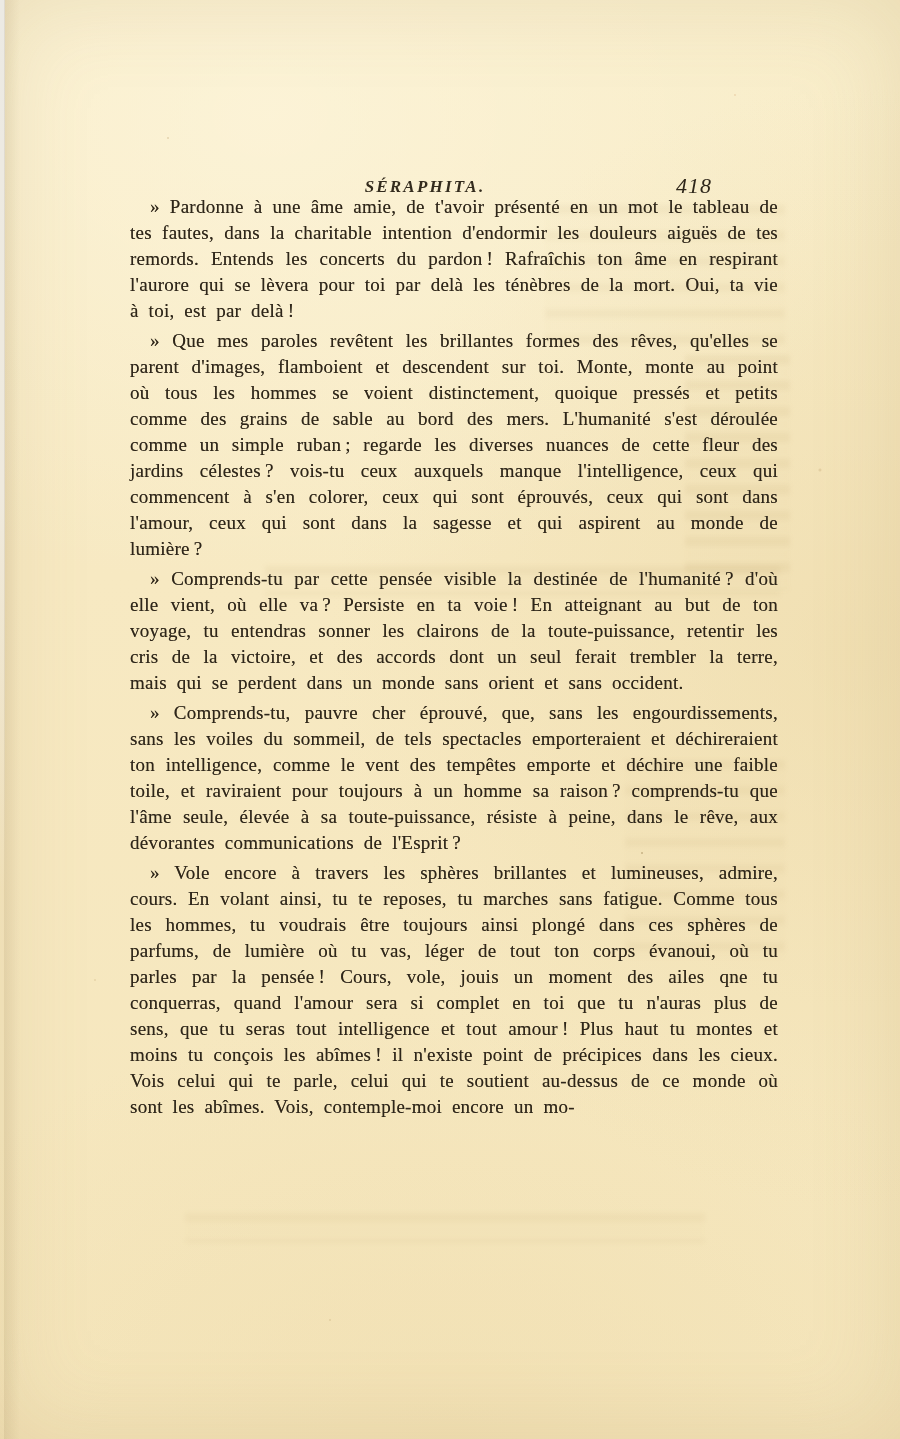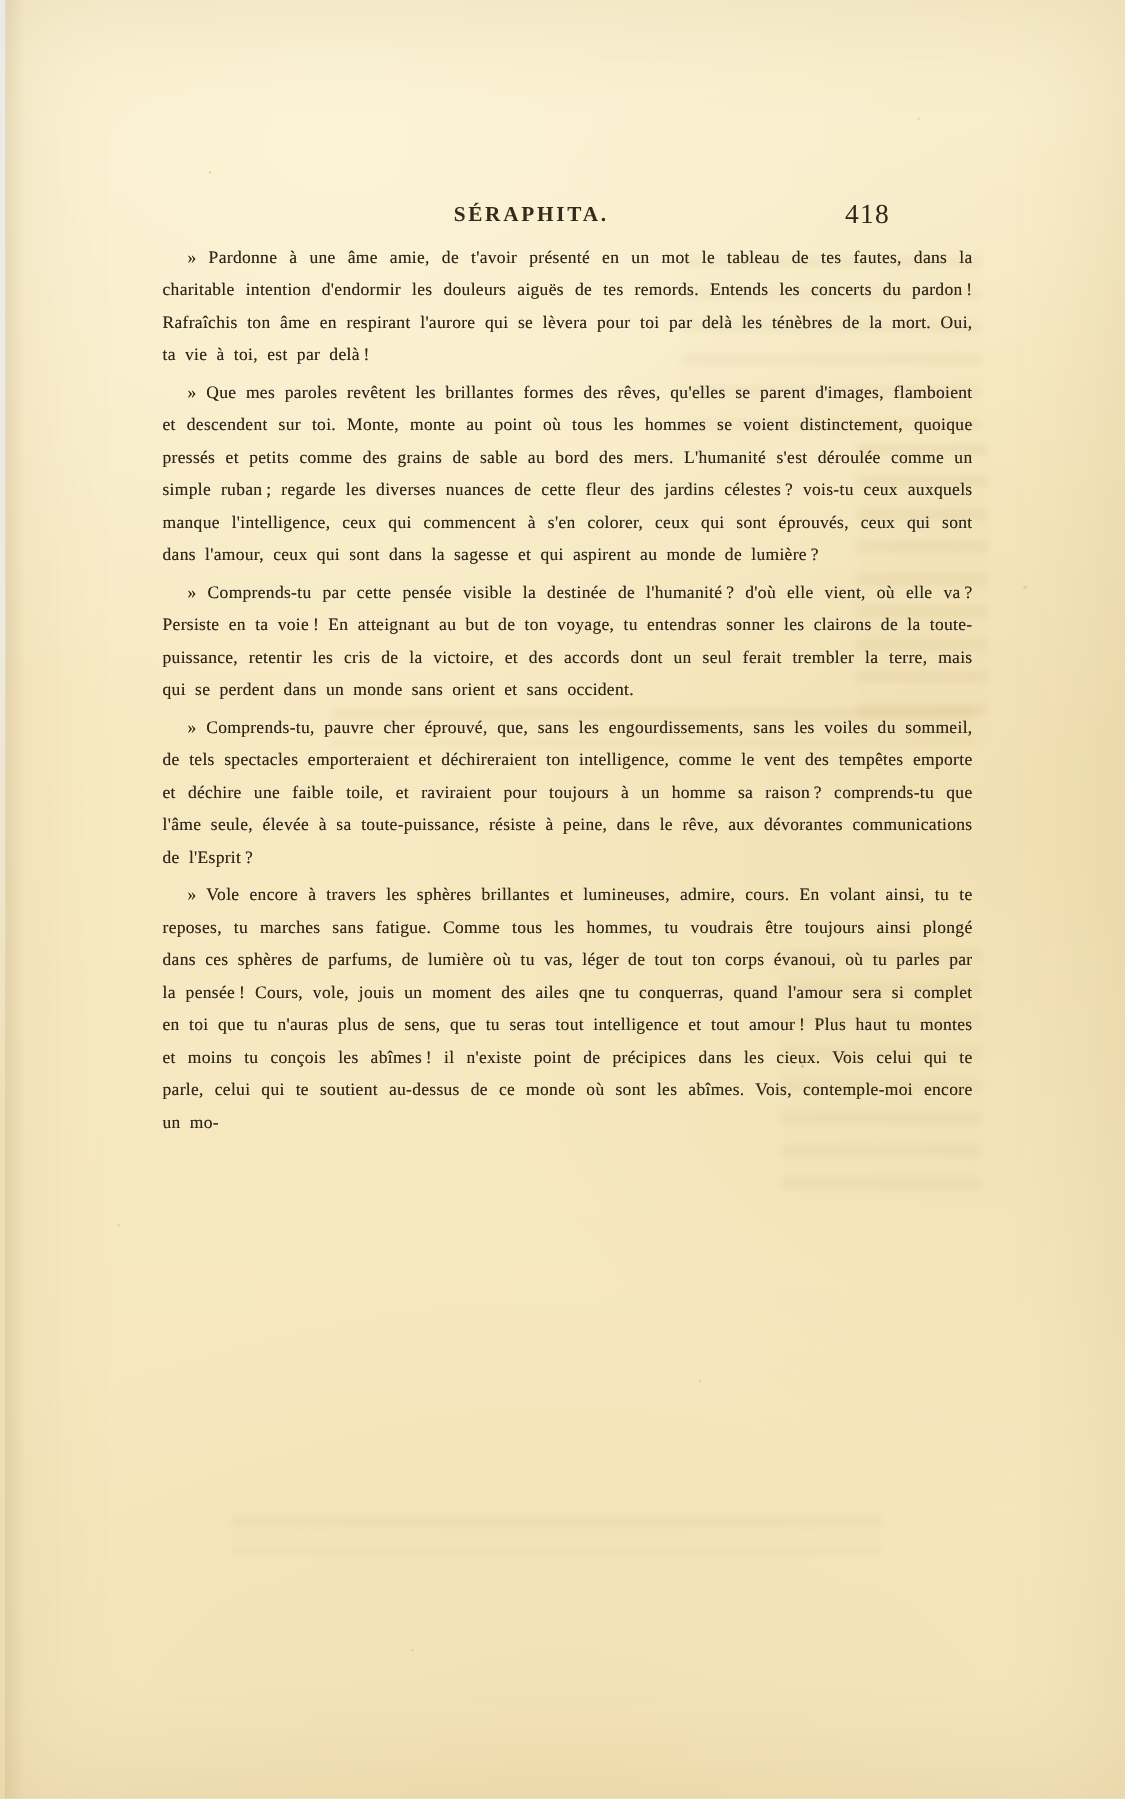--- a/index.html
+++ b/index.html
@@ -65,22 +65,22 @@
   }
   .ghost-a { left: 545px; top: 205px;  width: 240px; height: 140px; }
   .ghost-b { left: 685px; top: 355px;  width: 105px; height: 235px; opacity:.65; }
   .ghost-c { left: 265px; top: 566px;  width: 515px; height: 30px;  }
   .ghost-d { left: 625px; top: 760px;  width: 160px; height: 200px; }
   .ghost-e { left: 185px; top: 1213px; width: 520px; height: 30px;  opacity:.45; }
 
   
   .header {
     position: absolute;
-    left: 130px; top: 158px;
-    width: 648px; height: 26px;
+    left: 130px; top: 173px;
+    width: 648px; height: 26px; font-style: italic;
   }
   .running-title {
     position: absolute;
     left: 295px; bottom: 2px;
     transform: translateX(-50%);
     font-size: 17px;
     font-weight: bold;
     letter-spacing: 2.2px;
     color: #332b1d;
     white-space: nowrap;
@@ -97,21 +97,21 @@
   .textblock {
     position: absolute;
     left: 130px; top: 194px;
     width: 648px;
     color: #2e261a;
   }
   .textblock p {
     margin: 0 0 4px 0;
     text-indent: 20px;
     text-align: justify;
-    font-size: 14px;
+    font-size: 19px;
     line-height: 26px;
     word-spacing: 0.26em;
     letter-spacing: 0.25px;
     text-shadow: 0 0 0.5px rgba(44,34,18,.55);
   }
 </style>
 </head>
 <body>
 
 <div class="page">

